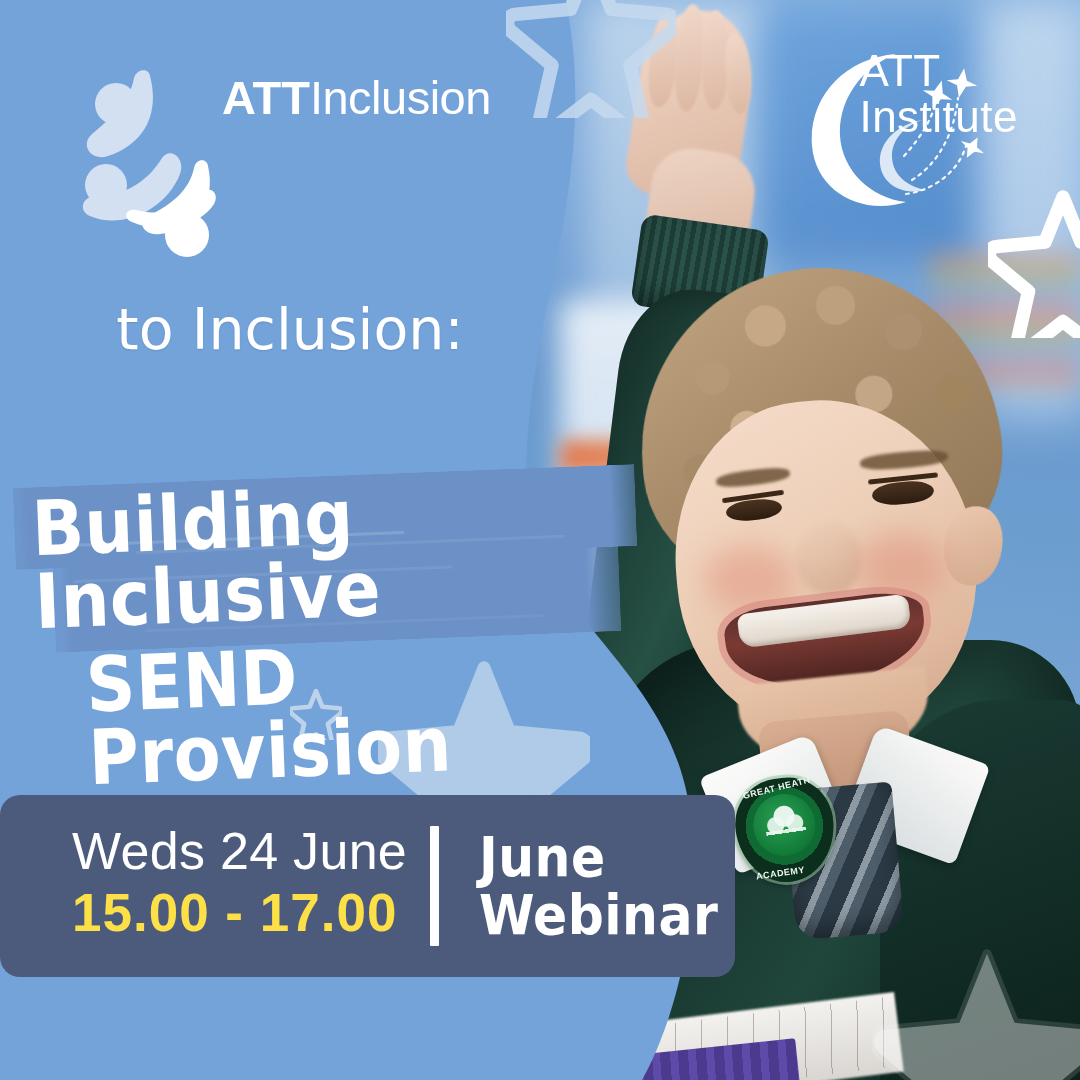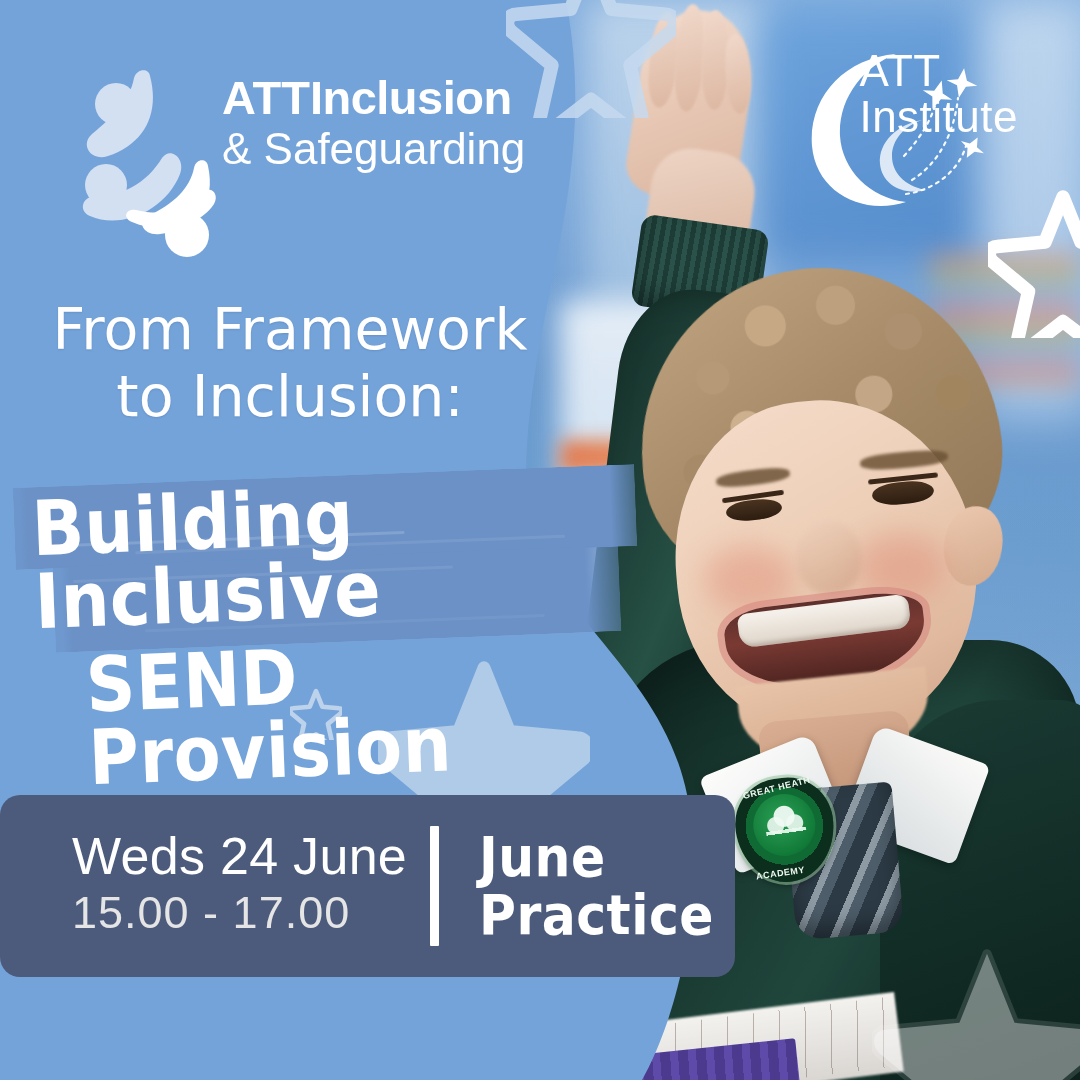--- a/index.html
+++ b/index.html
@@ -178,21 +178,21 @@
   
   .star{position:absolute;}
   .star svg{display:block;}
 
   
   .logo-left{position:absolute;left:74px;top:56px;width:420px;height:200px;}
   .logo-left .figs{position:absolute;left:0;top:14px;width:150px;height:190px;}
   .logo-left .txt{position:absolute;left:148px;top:18px;width:300px;color:#fff;line-height:1.0;}
   .logo-l1{font-size:47px;letter-spacing:-.5px;white-space:nowrap;}
   .logo-l1 b{font-weight:700;letter-spacing:0px;}
-  .logo-l1 span{font-weight:700;}
+  .logo-l1 span{font-weight:400;}
   .logo-l2{font-size:44px;font-weight:300;margin-top:6px;white-space:nowrap;}
 
   .logo-right{position:absolute;right:34px;top:24px;width:260px;height:190px;}
   .logo-right .rtxt{position:absolute;right:28px;top:24px;color:#fff;text-align:left;line-height:1.05;font-weight:300;}
   .logo-r1{font-size:44px;letter-spacing:.5px;}
   .logo-r2{font-size:44px;letter-spacing:.5px;text-align:center;}
 
   
   .kicker{
     position:absolute;left:40px;top:296px;width:500px;
@@ -225,21 +225,21 @@
   .title .t1{display:block;font-size:76px;padding-left:36px;padding-top:12px;}
   .title .t2{display:block;font-size:76px;padding-left:84px;padding-top:12px;}
 
   
   .infobar{
     position:absolute;left:0;top:795px;width:735px;height:182px;
     background:#4C5B7B;display:flex;align-items:center;border-radius:20px;
   }
   .ib-left{width:430px;padding-left:72px;box-sizing:border-box;color:#fff;}
   .ib-date{font-size:52px;font-weight:400;line-height:1.05;letter-spacing:.3px;}
-  .ib-time{font-size:45px;font-weight:400;line-height:1.3;letter-spacing:1px;color:#e5e5e5;}
+  .ib-time{font-size:53px;font-weight:700;line-height:1.3;letter-spacing:1px;color:#fde047;}
   .ib-div{width:9px;height:120px;background:#fff;border-radius:1px;margin-right:40px;}
   .ib-right{
     color:#fff;font-weight:700;font-size:56px;line-height:1.04;letter-spacing:.5px;
     font-family:"DejaVu Sans Condensed","Liberation Sans Narrow","Liberation Sans",sans-serif;
   }
 </style>
 </head>
 <body>
 
 <div class="canvas">
@@ -349,21 +349,20 @@
         </g>
         <g fill="#FFFFFF">
           <circle cx="113" cy="165" r="22"></circle>
           <path d="M134 96 C142 132 124 160 86 164 C70 166 62 152 74 146 C100 134 116 118 120 98 C122 88 133 88 134 96 Z"></path>
           <path d="M58 152 C86 164 124 158 140 134 C146 124 136 114 128 124 C112 142 86 146 62 140 C52 138 48 148 58 152 Z"></path>
         </g>
       </svg>
     </div>
     <div class="txt">
       <div class="logo-l1"><b>ATT</b><span>Inclusion</span></div>
-      <div class="logo-l2">&amp; Safeguarding</div>
     </div>
   </div>
 
   <div class="logo-right">
     <svg width="260" height="190" viewBox="0 0 260 190" style="position:absolute;left:0;top:0;">
       <g>
         <path d="M110 30 C58 34 22 74 26 122 C30 168 76 192 120 178 C84 174 56 146 54 112 C52 74 78 42 110 30 Z" fill="#FFFFFF"></path>
         <path d="M136 96 C112 100 92 118 94 140 C96 160 116 172 140 166 C118 162 106 148 106 132 C106 116 118 102 136 96 Z" fill="#DCE8F6"></path>
       </g>
       <g stroke="#FFFFFF" stroke-width="2.2" fill="none" stroke-dasharray="3 5" stroke-linecap="round" opacity=".95">
@@ -377,21 +376,20 @@
         <path d="M186 112 l4 9 l9 2 l-9 3 l-4 9 l-4 -9 l-9 -3 l9 -2 Z" transform="rotate(28 186 124)"></path>
       </g>
     </svg>
     <div class="rtxt">
       <div class="logo-r1">ATT</div>
       <div class="logo-r2">Institute</div>
     </div>
   </div>
 
   <div class="kicker">
-    <span class="k1">From Framework</span>
     <span class="k2">to Inclusion:</span>
   </div>
 
   <div class="band-wrap">
     <div class="band band1">
       <div class="band-streak" style="left:30px;top:58px;width:360px;"></div>
       <div class="band-streak" style="left:120px;top:68px;width:430px;opacity:.55;"></div>
     </div>
     <div class="band band2">
       <div class="band-streak" style="left:20px;top:14px;width:380px;opacity:.5;"></div>
@@ -404,17 +402,17 @@
   </div>
 
   <div class="infobar">
     <div class="ib-left">
       <div class="ib-date">Weds 24 June</div>
       <div class="ib-time">15.00 - 17.00</div>
     </div>
     <div class="ib-div"></div>
     <div class="ib-right">
       <div>June</div>
-      <div>Practice</div>
+      <div>Webinar</div>
     </div>
   </div>
 
 </div>
 
 </body></html>

